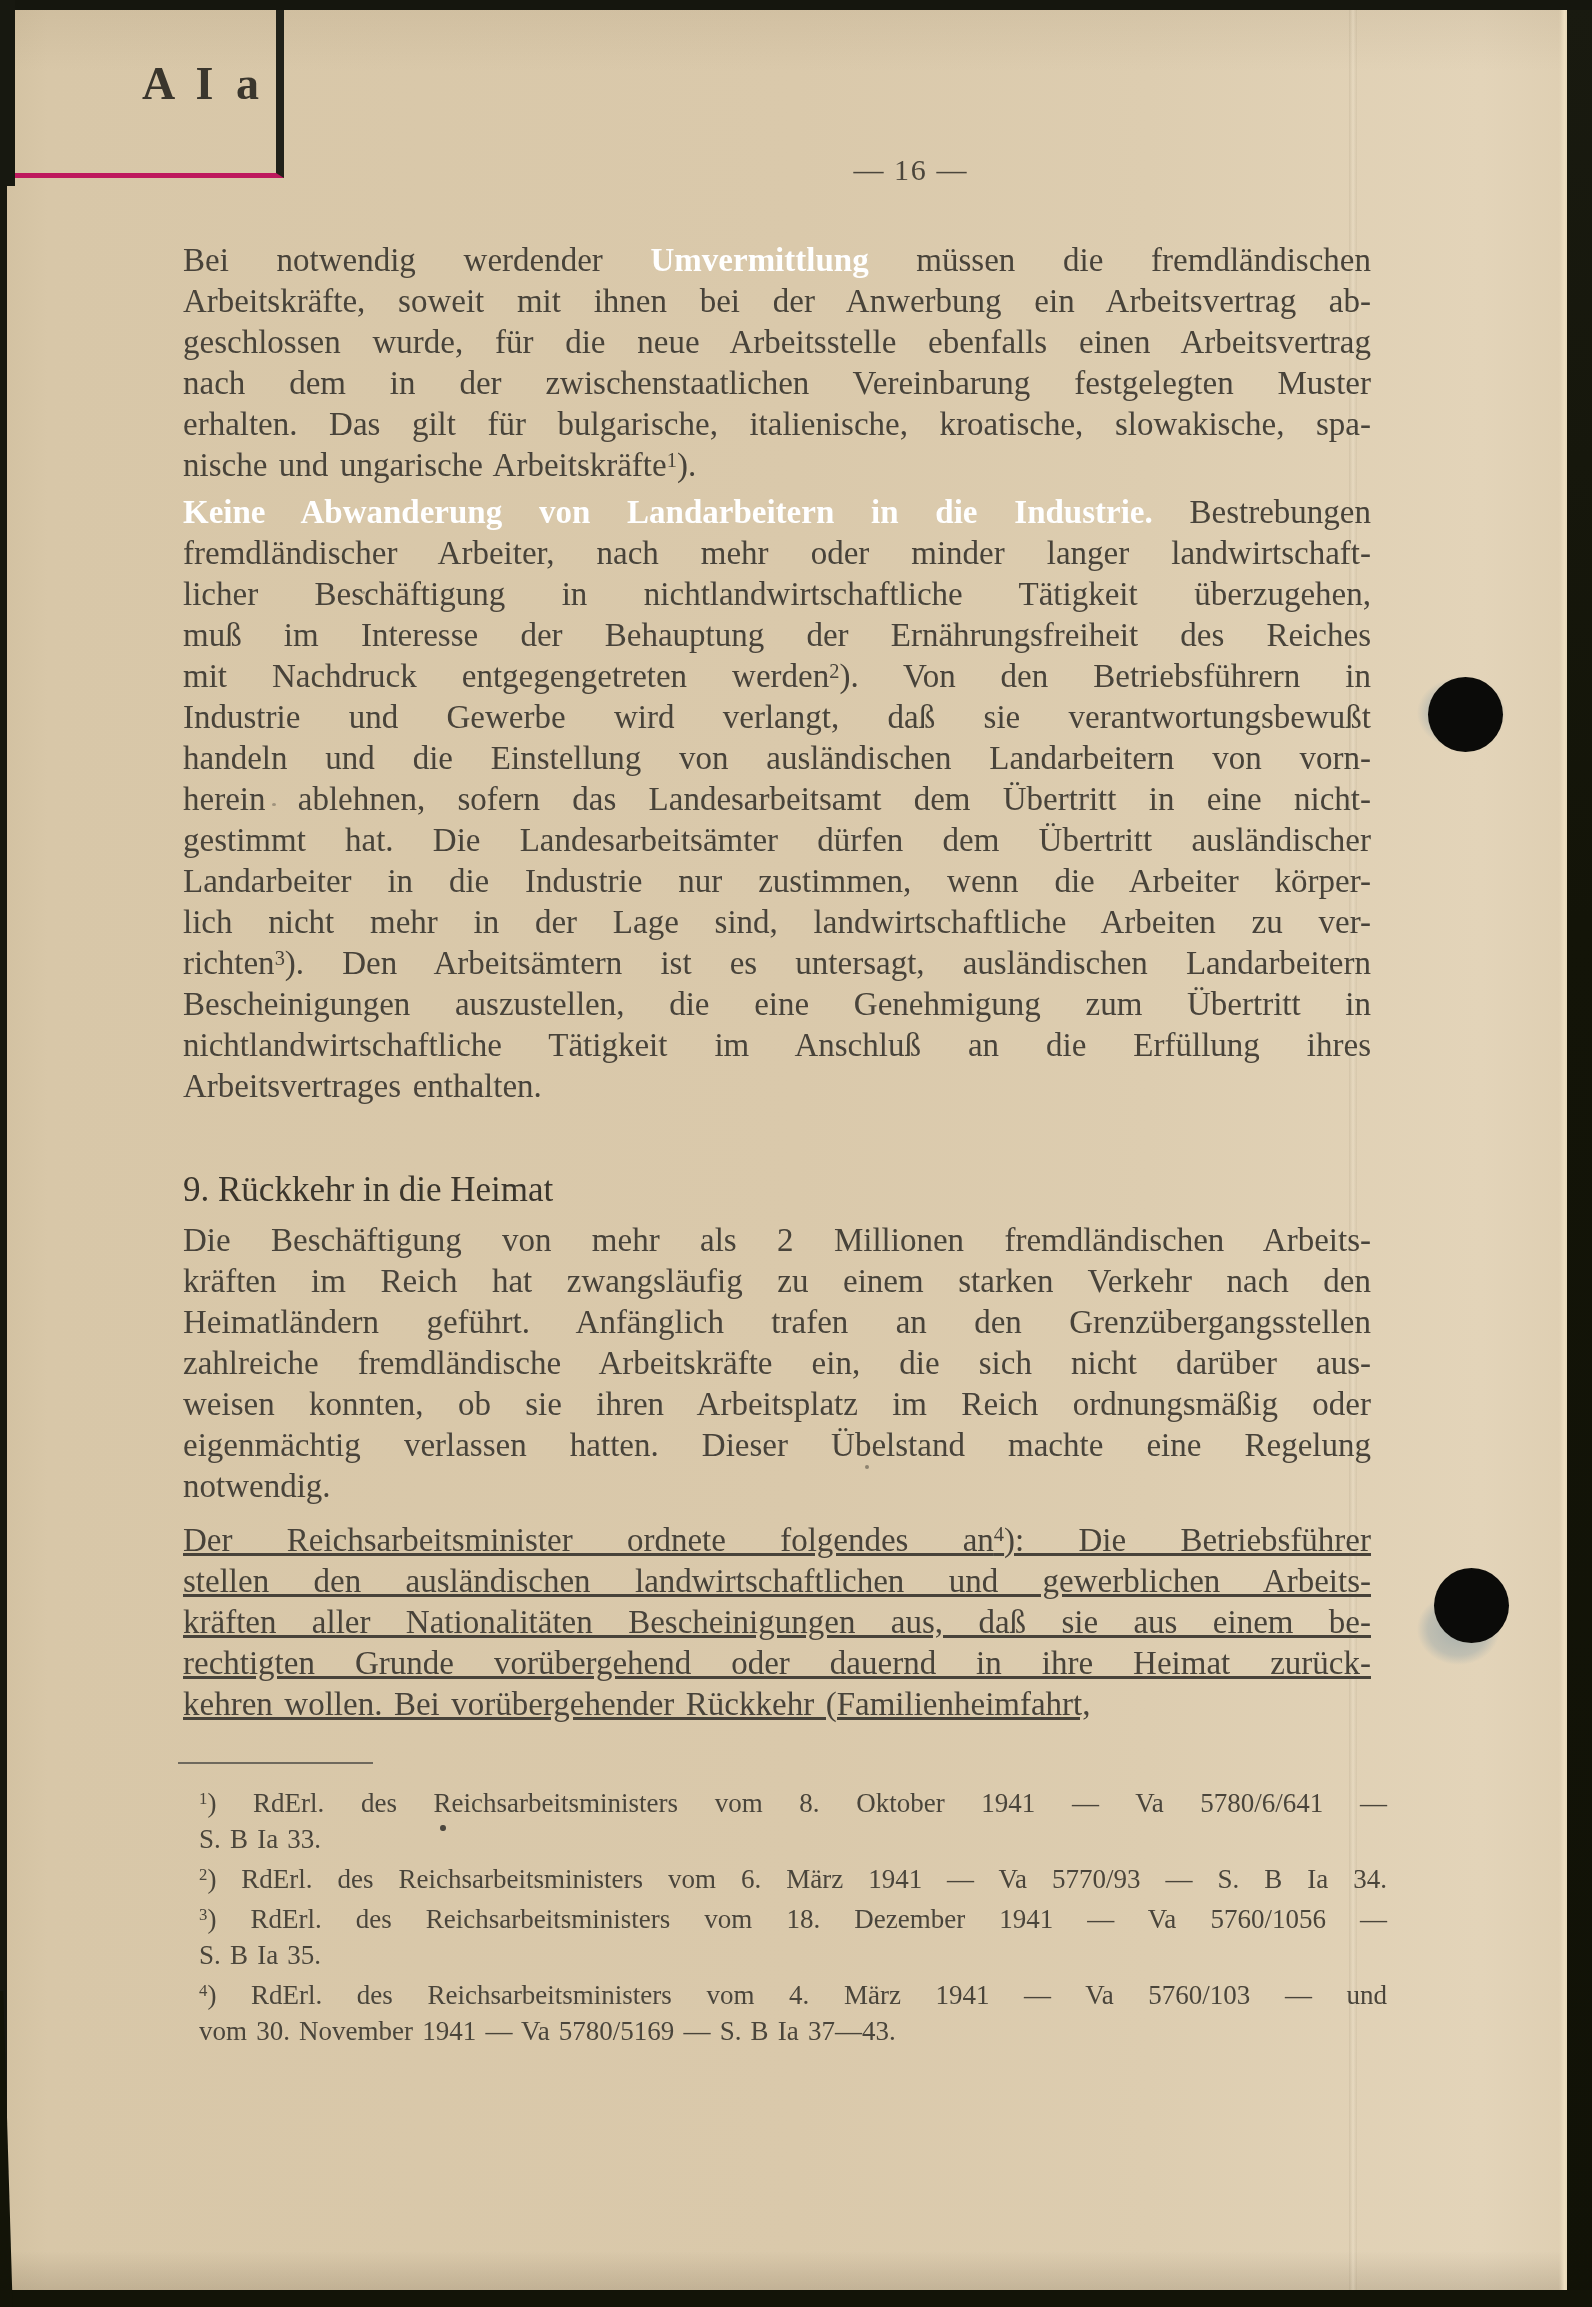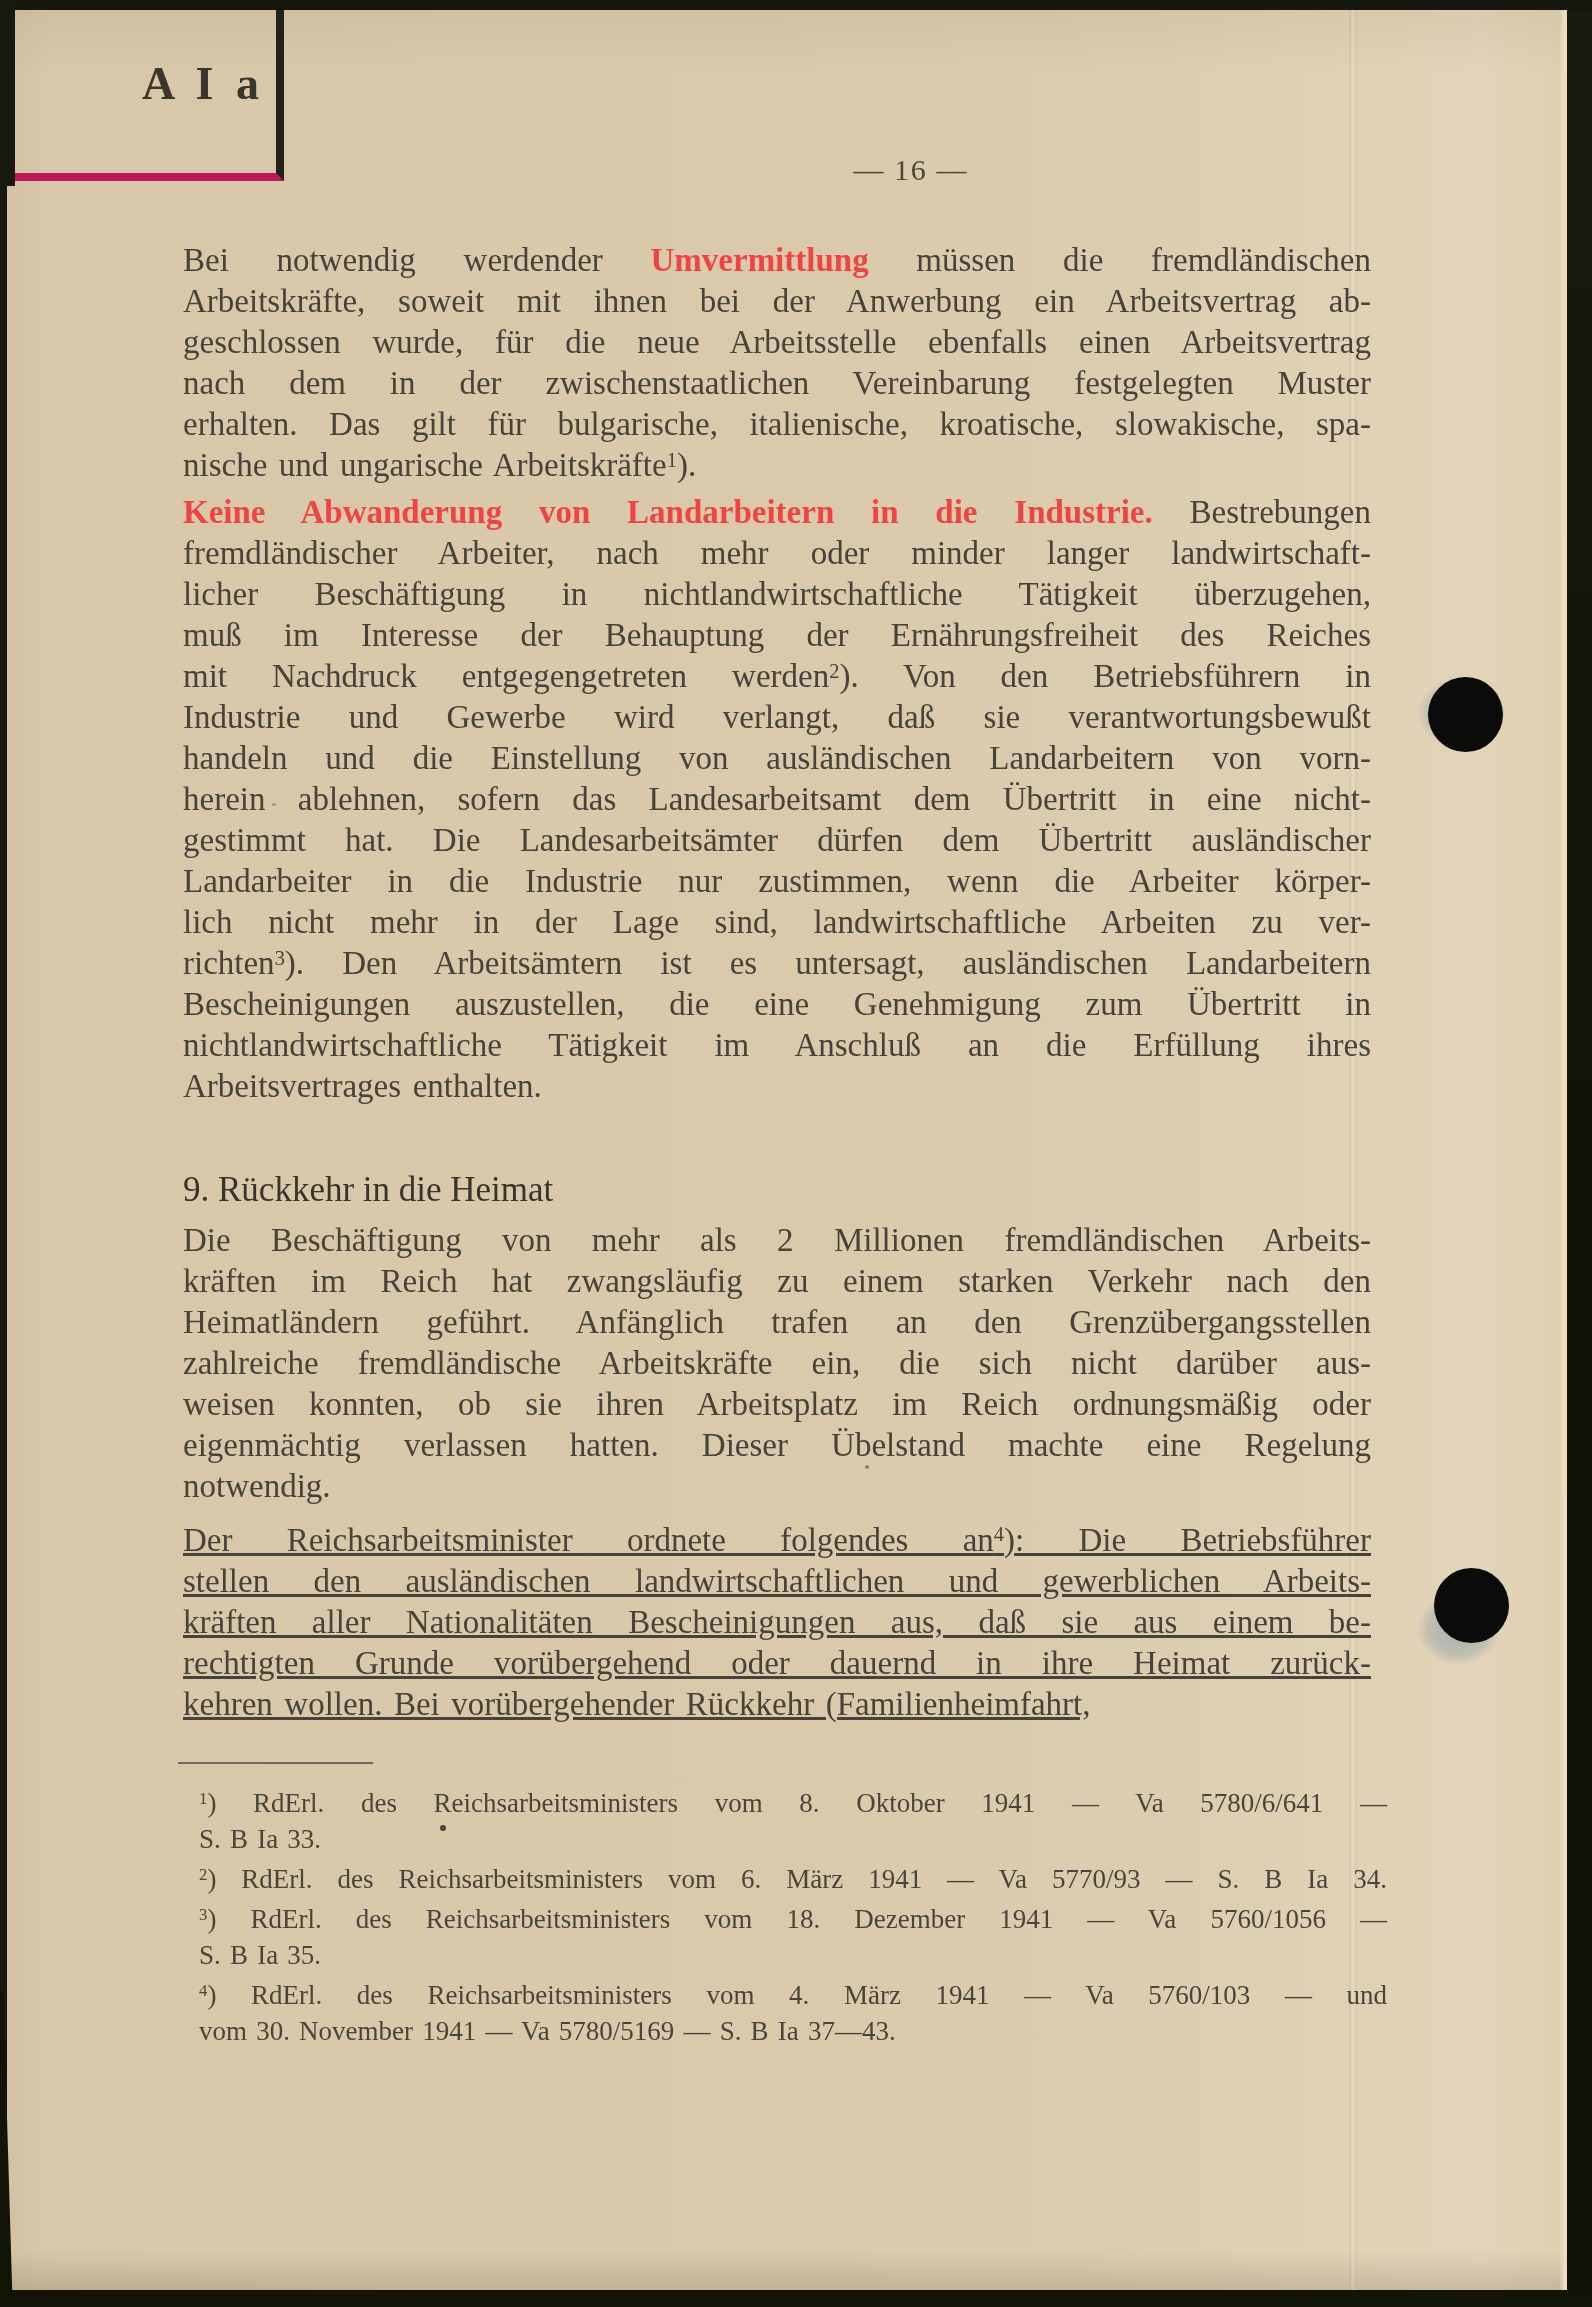--- a/index.html
+++ b/index.html
@@ -20,34 +20,34 @@
   .edge-left{position:absolute;left:0;top:0;width:7.2px;height:100%;background:#171810;}
   .edge-left-top{position:absolute;left:0;top:0;width:15px;height:186px;background:#171810;}
   .edge-left-bottom{position:absolute;left:0;top:1991px;width:12.7px;height:316px;background:#131408;
     clip-path:polygon(0 0,3.2px 0,100% 100%,0 100%);}
   .page-edge-highlight{position:absolute;left:1559px;top:0;width:8px;height:100%;
     background:linear-gradient(90deg,rgba(238,227,203,0),#eee0c2 70%,#e7d8b8);}
   .edge-right{position:absolute;left:1567px;top:0;width:25.5px;height:100%;
     background:linear-gradient(180deg,#191a10 0,#131408 40%,#111207 100%);}
   
   .class-box{position:absolute;left:0;top:8px;width:276px;height:165px;
-    border-right:8.8px solid #21221a;border-bottom:8px solid #be185d;text-align:right;}
+    border-right:8.8px solid #21221a;border-bottom:5px solid #be185d;text-align:right;}
   .class-label{position:absolute;left:142px;top:49px;font-size:46px;font-weight:700;
     color:#3a362d;letter-spacing:4px;word-spacing:3.2px;}
   
   .page-number{position:absolute;left:649px;top:153px;width:319px;text-align:right;
     font-size:30px;color:#4b463c;letter-spacing:1.6px;}
   
   .text-column{position:absolute;left:183px;top:240px;width:1188px;color:#48433a;}
   .para{margin:0;}
   .para + .para{margin-top:6.4px;}
   .line{font-size:33px;line-height:41px;height:41px;white-space:nowrap0;
         text-align:justify;text-align-last:left;word-spacing:0.10em;}
   .line.j{text-align-last:justify;}
-  .b{font-weight:700;color:#ef4444;}
+  .b{font-weight:700;color:#ffffff;}
   .sup{font-size:62%;position:relative;top:-0.45em;}
   .heading{font-size:35px;line-height:41px;font-weight:400;color:#3a352c;
     margin-top:62px;margin-bottom:9.6px;}
   .para.p3{margin-top:0;}
   .para.p4{margin-top:12.7px;text-decoration:underline;}
   
   .fn-sep{position:absolute;left:178px;top:1762px;width:195px;height:2.4px;background:#6f695d;}
   .footnotes{position:absolute;left:199px;top:1785px;width:1188px;color:#4a453b;}
   .fnote{margin-top:4px;}
   .fnote:first-child{margin-top:0;}

